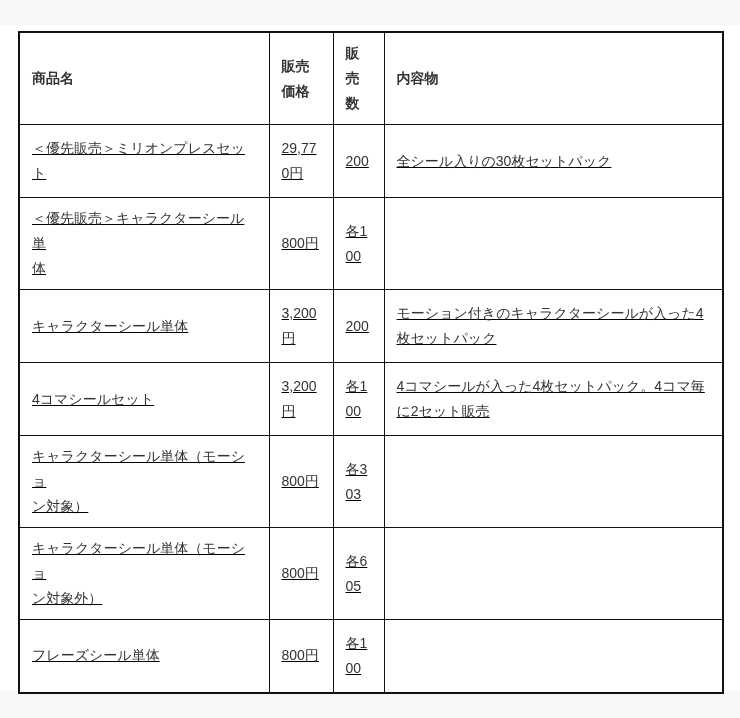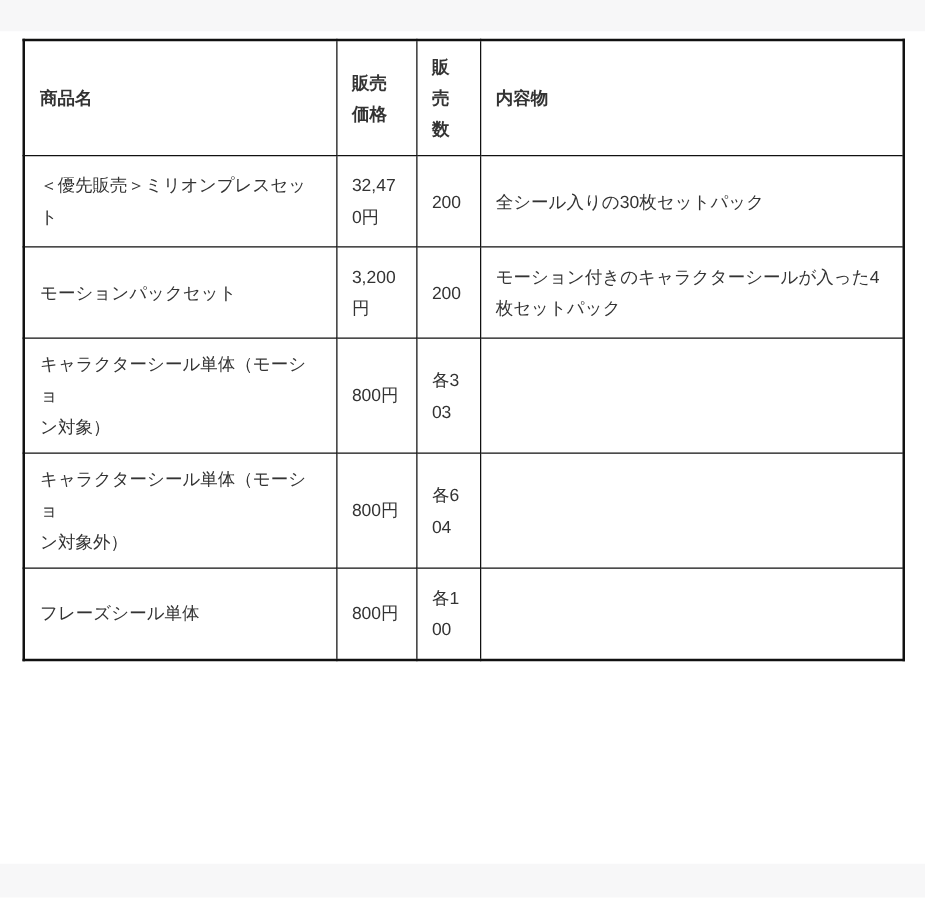--- a/index.html
+++ b/index.html
@@ -40,21 +40,21 @@
     font-size: 14px;
     line-height: 25px;
     color: #333333;
     text-align: left;
     vertical-align: middle;
     white-space: pre-line;
     word-break: break-all;
     overflow: hidden;
   }
   table.sales-table thead tr { height: 72px; }
-  table.sales-table tbody tr { height: 73px; }
+  table.sales-table tbody tr { height: 73px; text-decoration: underline; }
   table.sales-table th {
     font-weight: bold;
   }
 </style>
 </head>
 <body>
 
 <div class="content-area">
   <table class="sales-table">
     <colgroup>
@@ -69,47 +69,64 @@
         <th>販売
 価格</th>
         <th>販売
 数</th>
         <th>内容物</th>
       </tr>
     </thead>
     <tbody>
       <tr>
         <td>＜優先販売＞ミリオンプレスセット</td>
-        <td>32,47
+        <td>29,77
 0円</td>
         <td>200</td>
         <td>全シール入りの30枚セットパック</td>
       </tr>
       <tr>
-        <td>モーションパックセット</td>
+        <td>＜優先販売＞キャラクターシール単
+体</td>
+        <td>800円</td>
+        <td>各1
+00</td>
+        <td></td>
+      </tr>
+      <tr>
+        <td>キャラクターシール単体</td>
         <td>3,200
 円</td>
         <td>200</td>
         <td>モーション付きのキャラクターシールが入った4
 枚セットパック</td>
+      </tr>
+      <tr>
+        <td>4コマシールセット</td>
+        <td>3,200
+円</td>
+        <td>各1
+00</td>
+        <td>4コマシールが入った4枚セットパック。4コマ毎
+に2セット販売</td>
       </tr>
       <tr>
         <td>キャラクターシール単体（モーショ
 ン対象）</td>
         <td>800円</td>
         <td>各3
 03</td>
         <td></td>
       </tr>
       <tr>
         <td>キャラクターシール単体（モーショ
 ン対象外）</td>
         <td>800円</td>
         <td>各6
-04</td>
+05</td>
         <td></td>
       </tr>
       <tr>
         <td>フレーズシール単体</td>
         <td>800円</td>
         <td>各1
 00</td>
         <td></td>
       </tr>
     </tbody>

